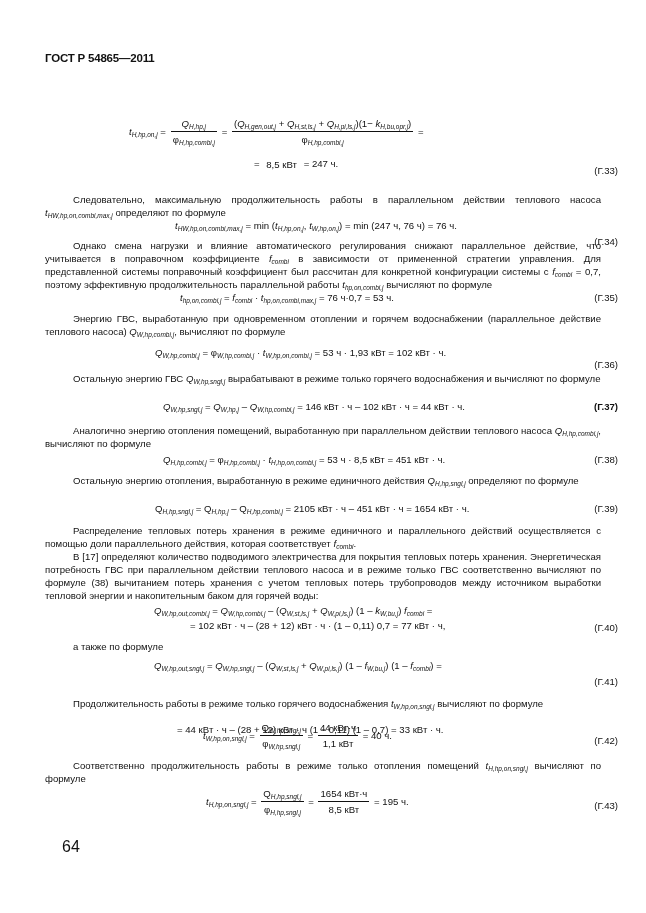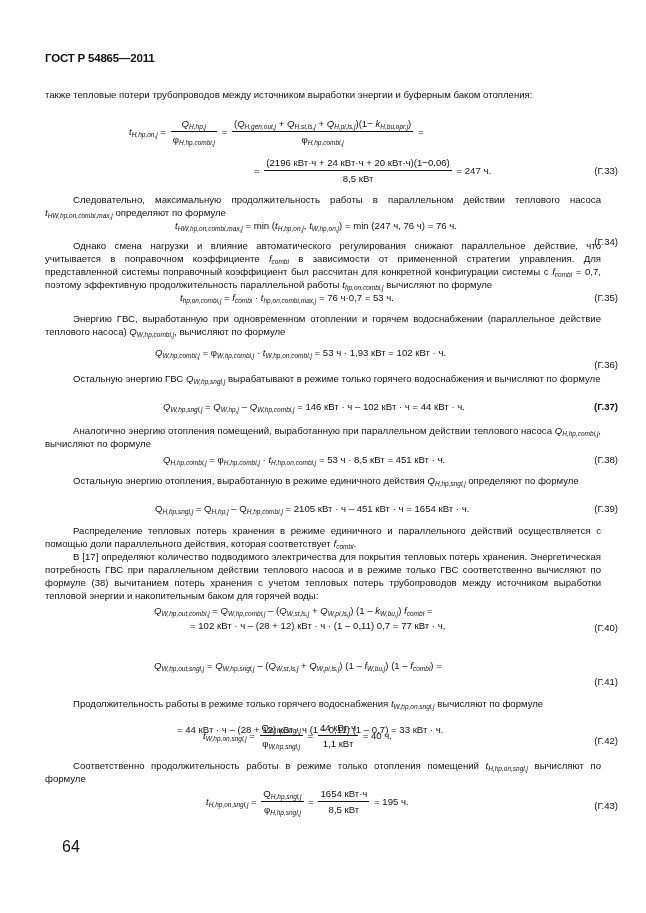--- a/index.html
+++ b/index.html
@@ -18,30 +18,29 @@
   .frac > span.bot { padding-top:2px; }
   .pgnum { position:absolute; left:54px; top:812px; font-size:16px;margin-left:8px; }
 </style>
 </head>
 <body>
 
 <div class="page">
 
   <div class="hdr">ГОСТ Р 54865—2011</div>
 
-  <div class="p" style="top:88px;"><span>также тепловые потери трубопроводов между источником выработки энергии и буферным баком отопления:</span></div>
 
   <div class="eq" style="left:129px; top:118px;">
     <i>t</i><sub>H,hp,on,j</sub> =
     <span class="frac"><span class="top"><i>Q</i><sub>H,hp,j</sub></span><span class="bot">φ<sub>H,hp,combi,j</sub></span></span> =
     <span class="frac"><span class="top">(<i>Q</i><sub>H,gen,out,j</sub> + <i>Q</i><sub>H,st,ls,j</sub> + <i>Q</i><sub>H,pi,ls,j</sub>)(1− <i>k</i><sub>H,bu,opr,j</sub>)</span><span class="bot">φ<sub>H,hp,combi,j</sub></span></span> =
   </div>
 
   <div class="eq" style="left:254px; top:157px;">
-    = <span class="frac"><span class="top">(2196 кВт·ч + 24 кВт·ч + 20 кВт·ч)(1−0,06)</span><span class="bot">8,5 кВт</span></span> = <span>247 ч.</span>
+    = <span class="frac"><span class="bot">8,5 кВт</span></span> = <span>247 ч.</span>
   </div>
   <div class="num" style="top:165px;">(Г.33)</div>
 
   <div class="p ind" style="top:193px;">
     <span>Следовательно, максимальную продолжительность работы в параллельном действии теплового насоса</span>
     <i>t</i><sub>HW,hp,on,combi,max,j</sub> <span>определяют по формуле</span>
   </div>
 
   <div class="eq" style="left:175px; top:220px;">
     <i>t</i><sub>HW,hp,on,combi,max,j</sub> = min (<i>t</i><sub>H,hp,on,j</sub>, <i>t</i><sub>W,hp,on,j</sub>) <span>= min (247 ч, 76 ч) = 76 ч.</span>
@@ -110,20 +109,23 @@
   <div class="p ind" style="top:550px;">
     <span>В [17] определяют количество подводимого электричества для покрытия тепловых потерь хранения. Энергетическая потребность ГВС при параллельном действии теплового насоса и в режиме только ГВС соответственно вычисляют по формуле (38) вычитанием потерь хранения с учетом тепловых потерь трубопроводов между источником выработки тепловой энергии и накопительным баком для горячей воды:</span>
   </div>
 
   <div class="eq" style="left:154px; top:605px;">
     <i>Q</i><sub>W,hp,out,combi,j</sub> = <i>Q</i><sub>W,hp,combi,j</sub> – (<i>Q</i><sub>W,st,ls,j</sub> + <i>Q</i><sub>W,pi,ls,j</sub>) (1 – <i>k</i><sub>W,bu,j</sub>) <i>f</i><sub>combi</sub> =
   </div>
   <div class="eq" style="left:190px; top:620px;">= 102 кВт · ч – (28 + 12) кВт · ч · (1 – 0,11) 0,7 = 77 кВт · ч,</div>
   <div class="num" style="top:622px;">(Г.40)</div>
 
+  <div class="p" style="top:640px; left:73px; width:500px;">
+    <span>а также по формуле</span>
+  </div>
 
   <div class="eq" style="left:154px; top:660px;">
     <i>Q</i><sub>W,hp,out,sngl,j</sub> = <i>Q</i><sub>W,hp,sngl,j</sub> – (<i>Q</i><sub>W,st,ls,j</sub> + <i>Q</i><sub>W,pi,ls,j</sub>) (1 – <i>f</i><sub>W,bu,j</sub>) (1 – <i>f</i><sub>combi</sub>) =
   </div>
   <div class="eq" style="left:177px; top:676px;margin-top:48px;">= 44 кВт · ч – (28 + 12) кВт · ч (1 – 0,11) (1 – 0,7) = 33 кВт · ч.</div>
   <div class="num" style="top:676px;">(Г.41)</div>
 
   <div class="p" style="top:697px; left:73px; width:528px;">
     <span>Продолжительность работы в режиме только горячего водоснабжения</span>
     <i>t</i><sub>W,hp,on,sngl,j</sub>

